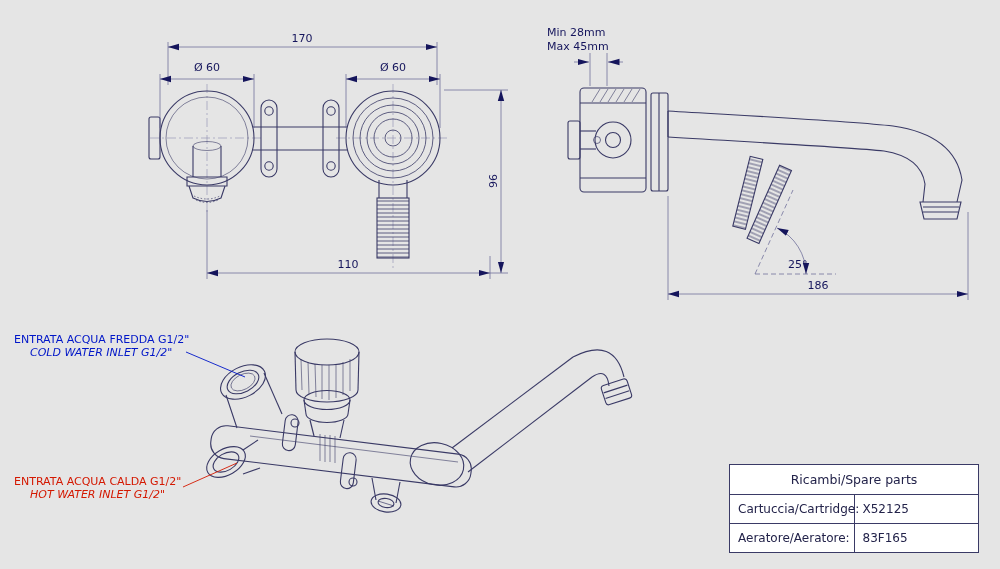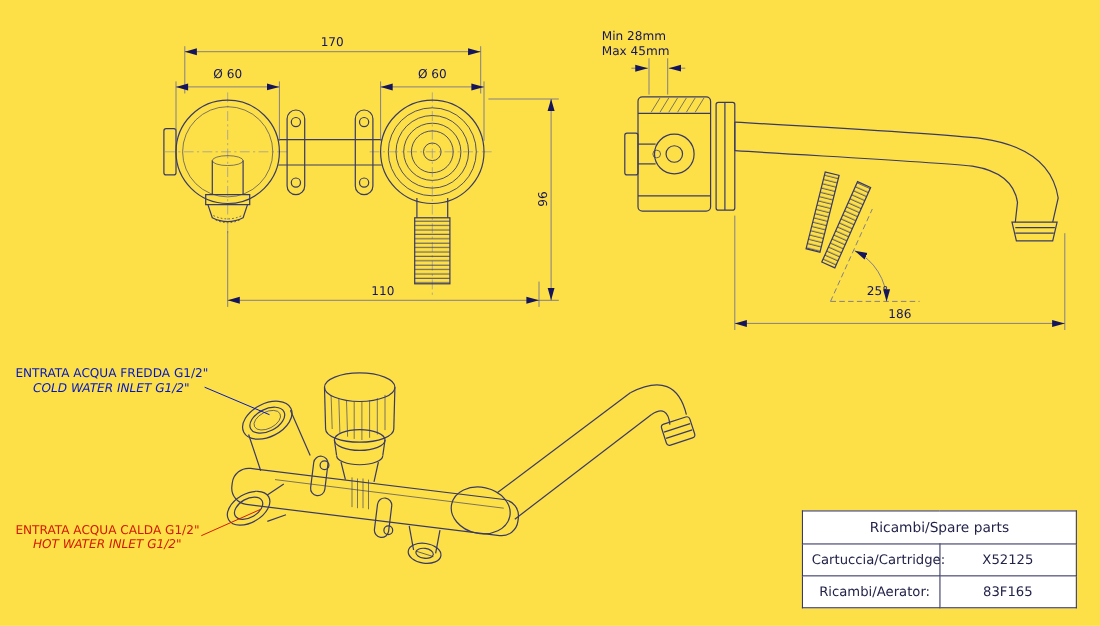--- a/index.html
+++ b/index.html
@@ -1,30 +1,30 @@
 <!DOCTYPE html>
 <html><head>
 <meta charset="utf-8">
 <style>
   *{box-sizing:border-box}
   html,body{margin:0;padding:0;background:#ffffff}
-  .page{position:relative;width:1000px;height:569px;background:#fde047;
+  .page{position:relative;width:1000px;height:569px;background:#e5e5e5;
         font-family:"DejaVu Sans",sans-serif;overflow:hidden}
   svg.drawing{position:absolute;left:0;top:0}
   svg text{font-size:11px;fill:#15155c;font-family:"DejaVu Sans",sans-serif}
   .inlet-label{position:absolute;font-size:11px;line-height:13px;white-space:nowrap}
   .inlet-label .l2{margin-left:16px;font-style:italic}
   .cold{color:#0016c8}
   .hot{color:#d41800}
   .spares{position:absolute;left:729px;top:464px;width:250px;border-collapse:collapse;
           font-size:12px;color:#23234a;background:#fff;table-layout:fixed}
   .spares th,.spares td{border:1px solid #3a3a66;font-weight:normal;padding:7px 8px}
   .spares th{text-align:center;font-size:12.5px}
   .spares td.lbl{width:56%;text-align:right}
-  .spares td.val{text-align:center}
+  .spares td.val{}
 </style>
 </head>
 <body>
 
 <div class="page">
 
 <svg class="drawing" width="1000" height="569" viewBox="0 0 1000 569">
   <defs>
     <marker id="aE" viewBox="0 0 12 8" refX="11.5" refY="4" markerWidth="12" markerHeight="8" markerUnits="userSpaceOnUse" orient="auto">
       <path d="M0,0.8 L11.5,4 L0,7.2 Z" fill="#15155c"></path>
@@ -255,19 +255,19 @@
     <tr>
       <th colspan="2">Ricambi/Spare parts</th>
     </tr>
   </thead>
   <tbody>
     <tr>
       <td class="lbl">Cartuccia/Cartridge:</td>
       <td class="val">X52125</td>
     </tr>
     <tr>
-      <td class="lbl">Ricambi/Aerator:</td>
+      <td class="lbl">Aeratore/Aeratore:</td>
       <td class="val">83F165</td>
     </tr>
   </tbody>
 </table>
 
 </div>
 
 </body></html>

